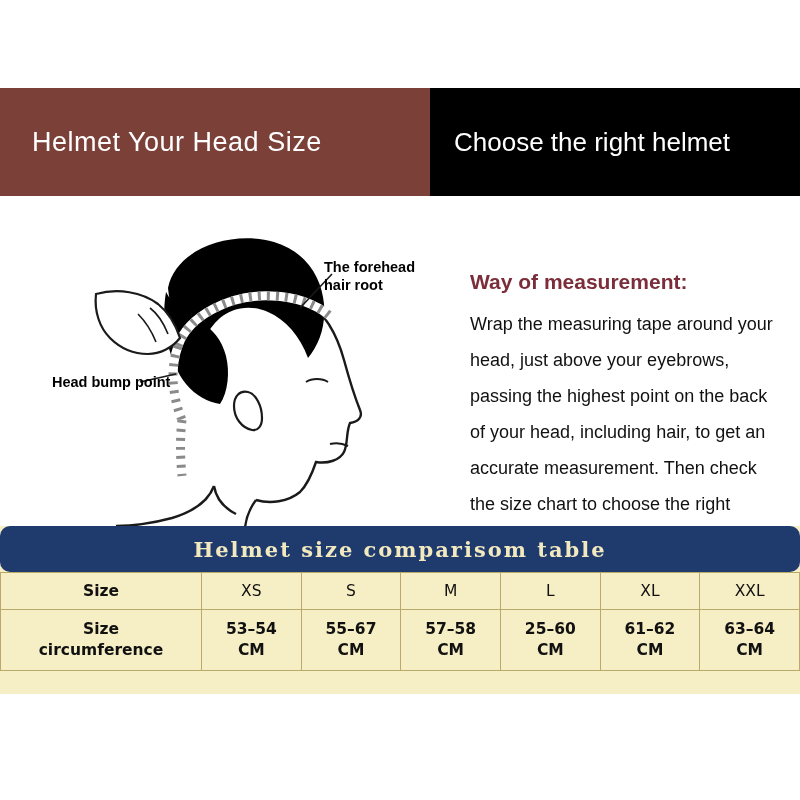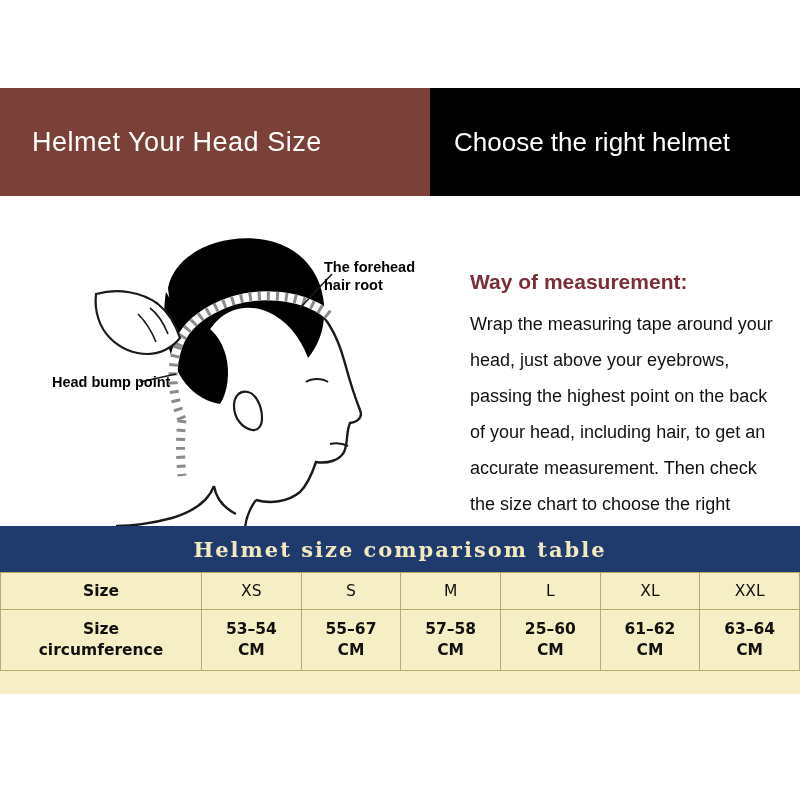--- a/index.html
+++ b/index.html
@@ -113,20 +113,21 @@
     width: 800px;
     height: 168px;
     background: #f6eec4;
   }
   .table-title-row {
     height: 46px;
     background: #1f3b6e;
     display: flex;
     align-items: center;
     justify-content: center;
+    border-radius: 10px;
   }
   .table-title {
     color: #f2e9bf;
     font-family: "DejaVu Serif", serif;
     font-size: 21px;
     letter-spacing: 2px;
     font-weight: bold;
   }
   table.sizes {
     width: 800px;

